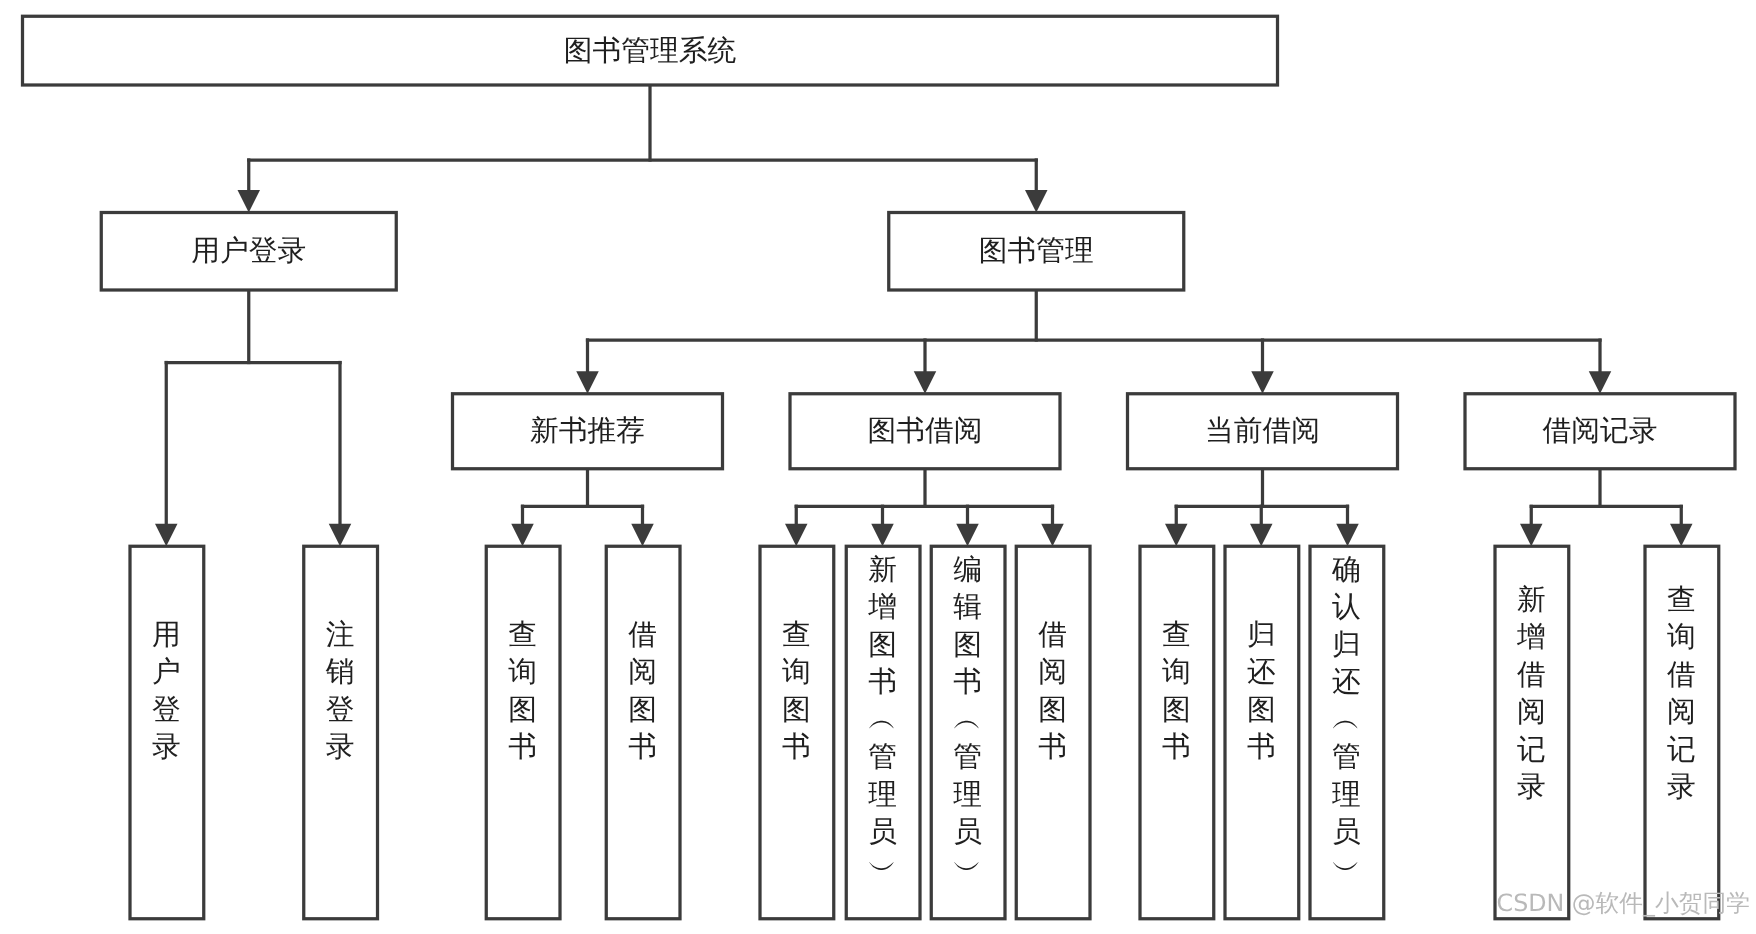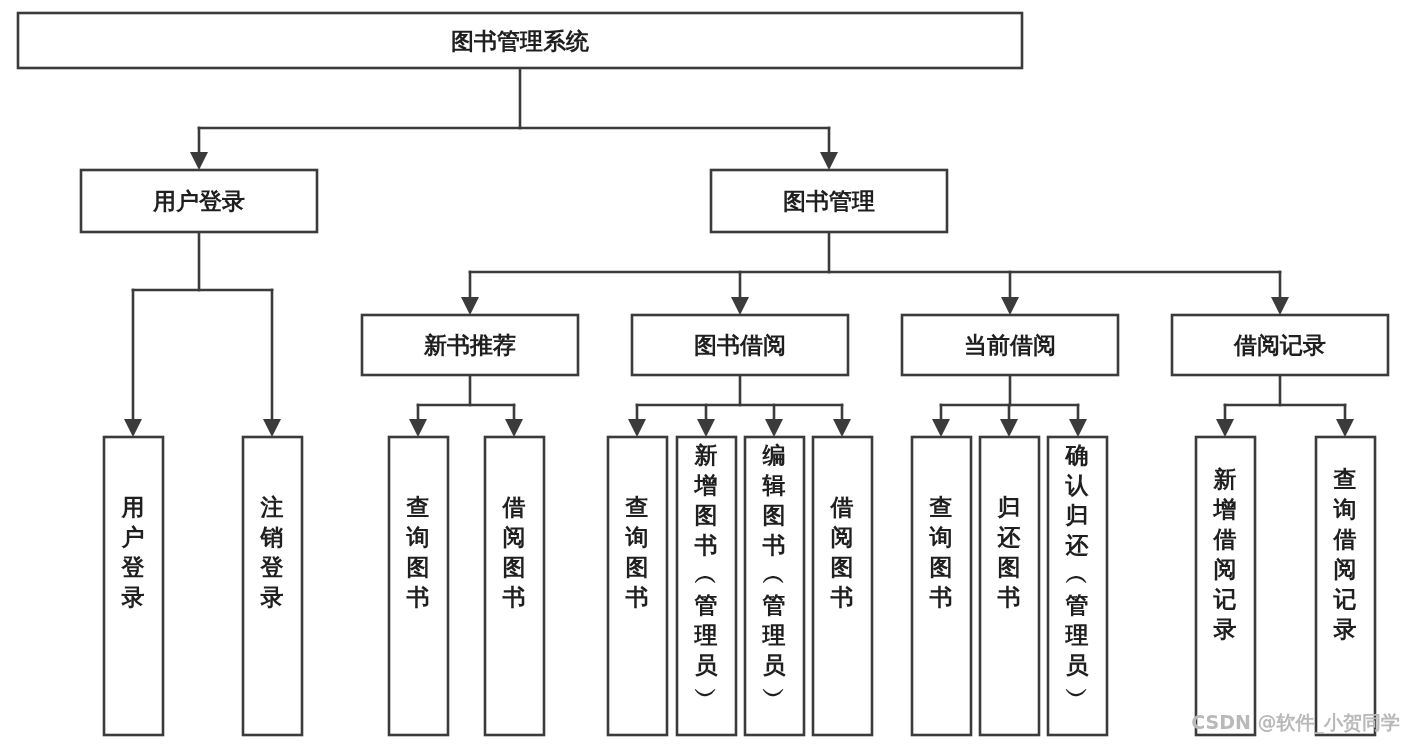--- a/index.html
+++ b/index.html
@@ -10,21 +10,20 @@
   }
   body {
     font-family: "DejaVu Sans", "Liberation Sans", sans-serif;
   }
   #diagram-root {
     position: relative;
     width: 1405px;
     height: 747px;
     background: #ffffff;
     overflow: hidden;
-    font-weight: bold;
   }
   svg.diagram-canvas {
     position: absolute;
     left: 0;
     top: 0;
     width: 1405px;
     height: 747px;
     display: block;
   }
   .node-box {

